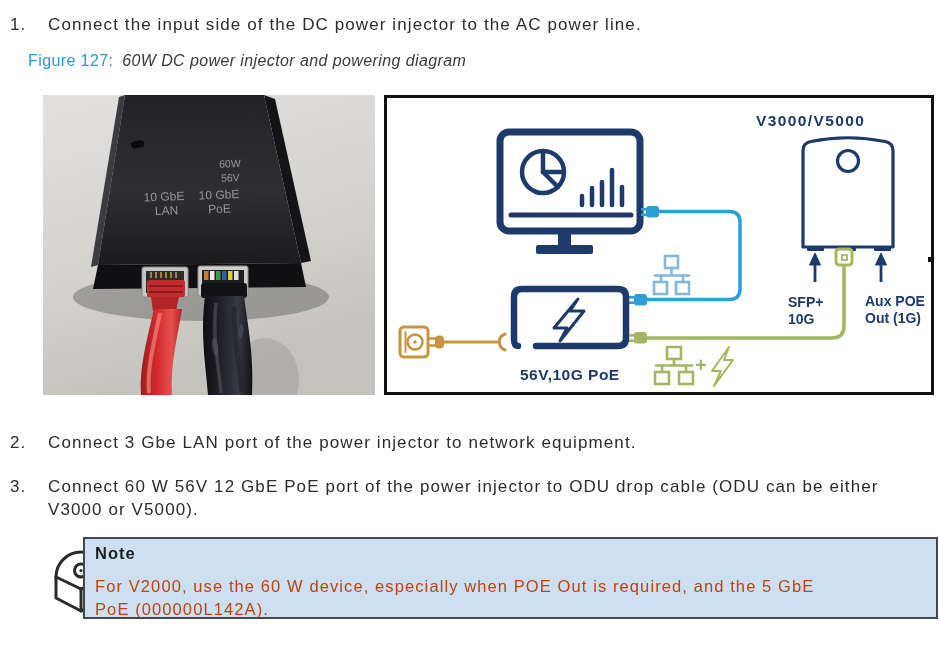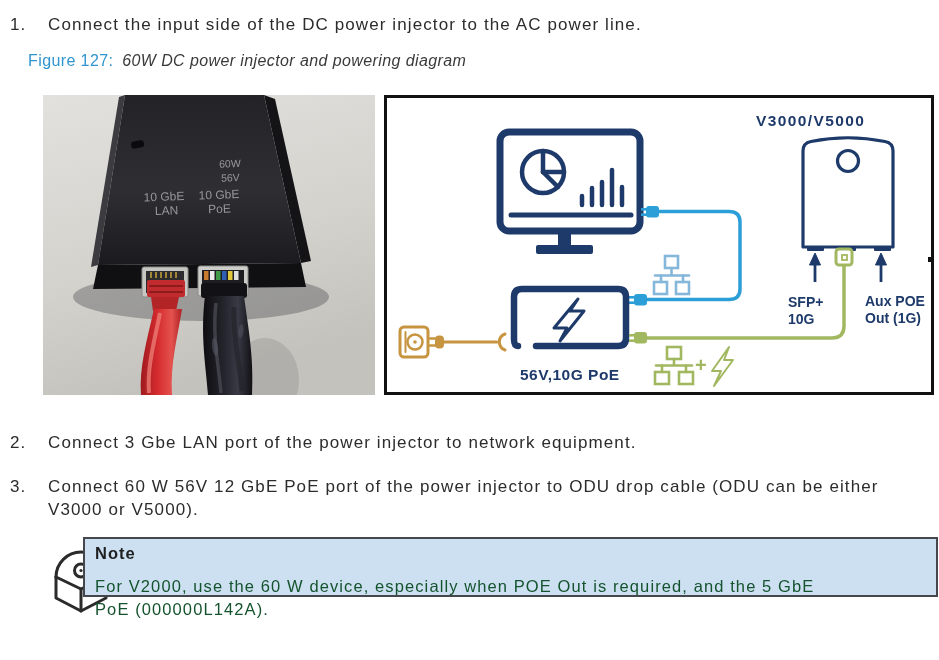--- a/index.html
+++ b/index.html
@@ -8,24 +8,24 @@
   .step{position:absolute;left:10px;display:flex;font-size:17px;letter-spacing:1.1px;
         line-height:23px;color:#2c2c2c;}
   .step-num{width:20px;flex:0 0 20px;}
   .step-text{margin-left:18px;max-width:900px;}
   .pre{white-space:pre-line;}
   #caption{position:absolute;left:28px;top:52px;font-size:16px;letter-spacing:.4px;}
   #caption .fig-link{color:#3094cf;}
   #caption .fig-title{font-style:italic;color:#3a3a3a;margin-left:4px;}
   #photo-wrap{position:absolute;left:43px;top:95px;width:332px;height:300px;}
   #diagram-wrap{position:absolute;left:384px;top:95px;width:550px;height:300px;}
-  #note-box{position:absolute;left:83px;top:537px;width:855px;height:60px;box-sizing:border-box;
+  #note-box{position:absolute;left:83px;top:537px;width:855px;height:82px;box-sizing:border-box;
             background:#cde0f2;border:2px solid #45474c;}
   #note-label{margin:5px 0 0 10px;font-size:16.5px;font-weight:bold;letter-spacing:1px;color:#1f1f1f;}
-  #note-body{margin:12px 0 0 10px;font-size:16.5px;letter-spacing:1.1px;line-height:23px;color:#14532d;}
+  #note-body{margin:12px 0 0 10px;font-size:16.5px;letter-spacing:1.1px;line-height:23px;color:#c2410c;}
   #note-logo{position:absolute;left:50px;top:544px;}
   svg text{font-family:"Liberation Sans",sans-serif;}
 </style>
 </head>
 <body>
 
 <div id="page">
 
   <div class="step" style="top:13px;">
     <span class="step-num">1.</span>

